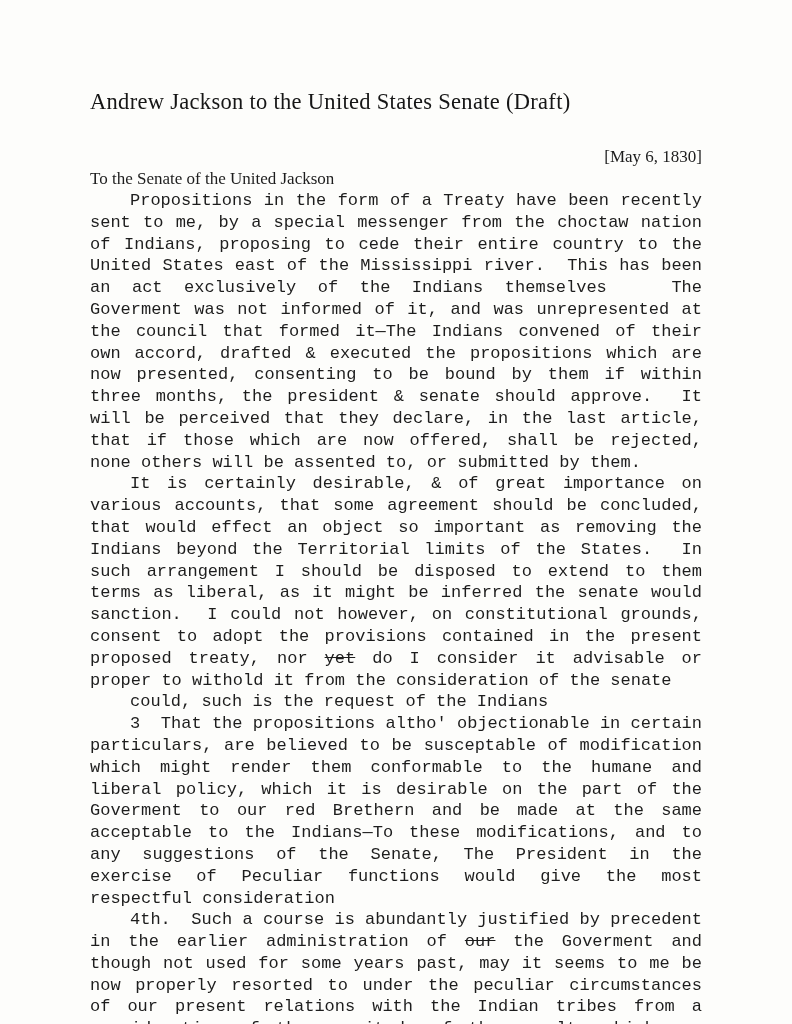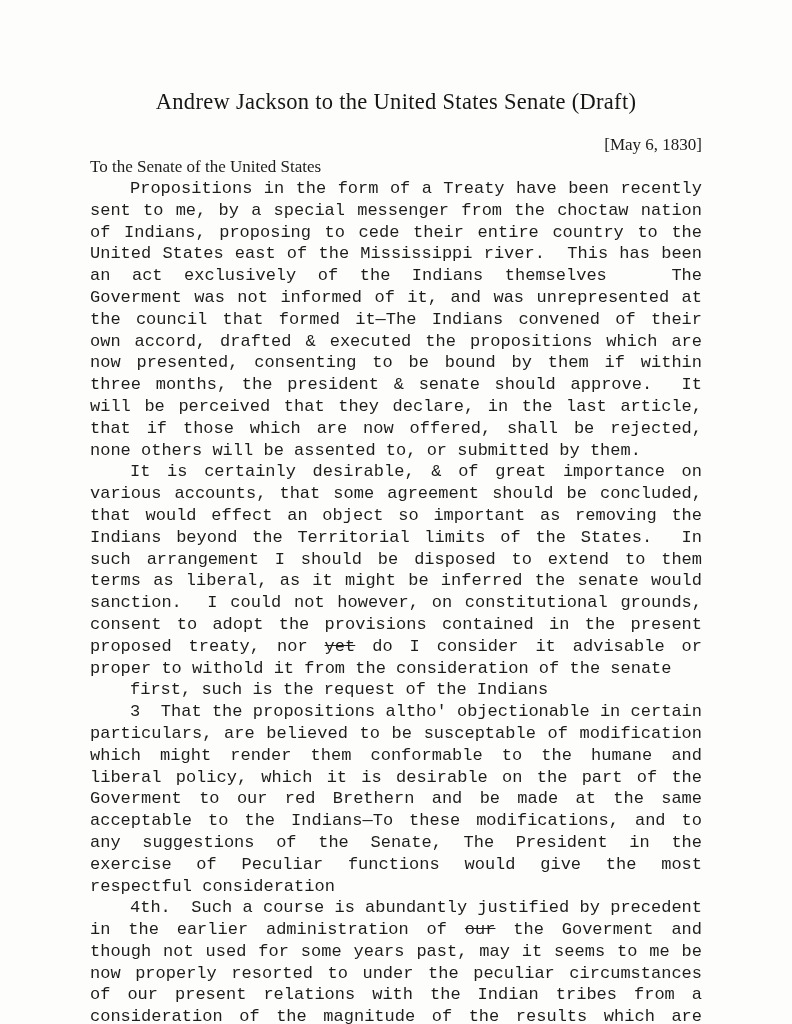--- a/index.html
+++ b/index.html
@@ -16,26 +16,25 @@
     background: #fdfdfb;
     font-family: "Liberation Serif", "DejaVu Serif", serif;
     color: #1d1d1d;
     overflow: hidden;
   }
   .title {
     margin: 0;
     font-size: 22.5px;
     font-weight: 400;
     line-height: 28px;
-    text-align: center;
     letter-spacing: 0.3px;
     color: #161616;
   }
   .date-line {
-    margin-top: 18px;
+    margin-top: 30px;
     font-size: 17px;
     line-height: 22px;
     text-align: right;
   }
   .salutation {
     font-size: 17px;
     line-height: 22px;
     text-align: left;
   }
   .body-text p {
@@ -53,22 +52,22 @@
   }
 </style>
 </head>
 <body>
 
 <div class="page">
   <h1 class="title">Andrew Jackson to the United States Senate (Draft)</h1>
 
   <div class="date-line">[May 6, 1830]</div>
 
-  <div class="salutation">To the Senate of the United States</div>
+  <div class="salutation">To the Senate of the United Jackson</div>
 
   <div class="body-text" id="body-text">
       <p class="indent"><span>Propositions in the form of a Treaty have been recently sent to me, by a special messenger from the choctaw nation of Indians, proposing to cede their entire country to the United States east of the Mississippi river.&nbsp; This has been an act exclusively of the Indians themselves&nbsp;&nbsp; The Goverment was not informed of it, and was unrepresented at the council that formed it—The Indians convened of their own accord, drafted &amp; executed the propositions which are now presented, consenting to be bound by them if within three months, the president &amp; senate should approve.&nbsp; It will be perceived that they declare, in the last article, that if those which are now offered, shall be rejected, none others will be assented to, or submitted by them.</span></p>
       <p class="indent"><span>It is certainly desirable, &amp; of great importance on various accounts, that some agreement should be concluded, that would effect an object so important as removing the Indians beyond the Territorial limits of the States.&nbsp; In such arrangement I should be disposed to extend to them terms as liberal, as it might be inferred the senate would sanction.&nbsp; I could not however, on constitutional grounds, consent to adopt the provisions contained in the present proposed treaty, nor </span><span class="strike">yet</span><span> do I consider it advisable or proper to withold it from the consideration of the senate</span></p>
-      <p class="indent"><span>first, such is the request of the Indians</span></p>
+      <p class="indent"><span>could, such is the request of the Indians</span></p>
       <p class="indent"><span>3&nbsp; That the propositions altho' objectionable in certain particulars, are believed to be susceptable of modification which might render them conformable to the humane and liberal policy, which it is desirable on the part of the Goverment to our red Brethern and be made at the same acceptable to the Indians—To these modifications, and to any suggestions of the Senate, The President in the exercise of Peculiar functions would give the most respectful consideration</span></p>
       <p class="indent"><span>4th.&nbsp; Such a course is abundantly justified by precedent in the earlier administration of </span><span class="strike">our</span><span> the Goverment and though not used for some years past, may it seems to me be now properly resorted to under the peculiar circumstances of our present relations with the Indian tribes from a consideration of the magnitude of the results which are contemplated, and</span></p>
     </div>
 </div>
 
 </body></html>

